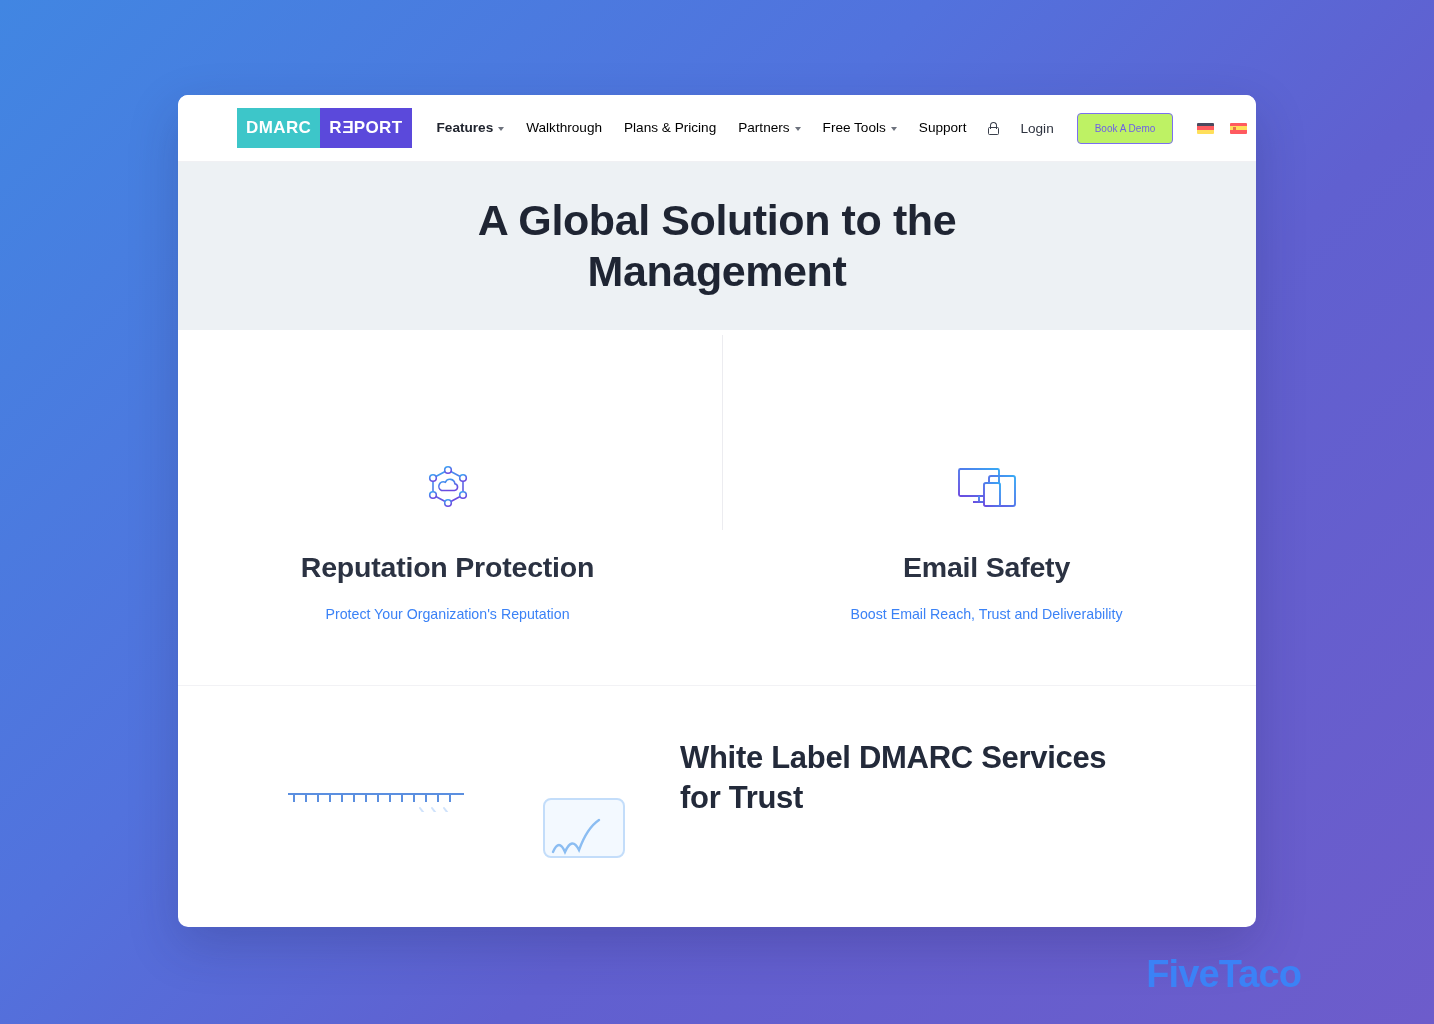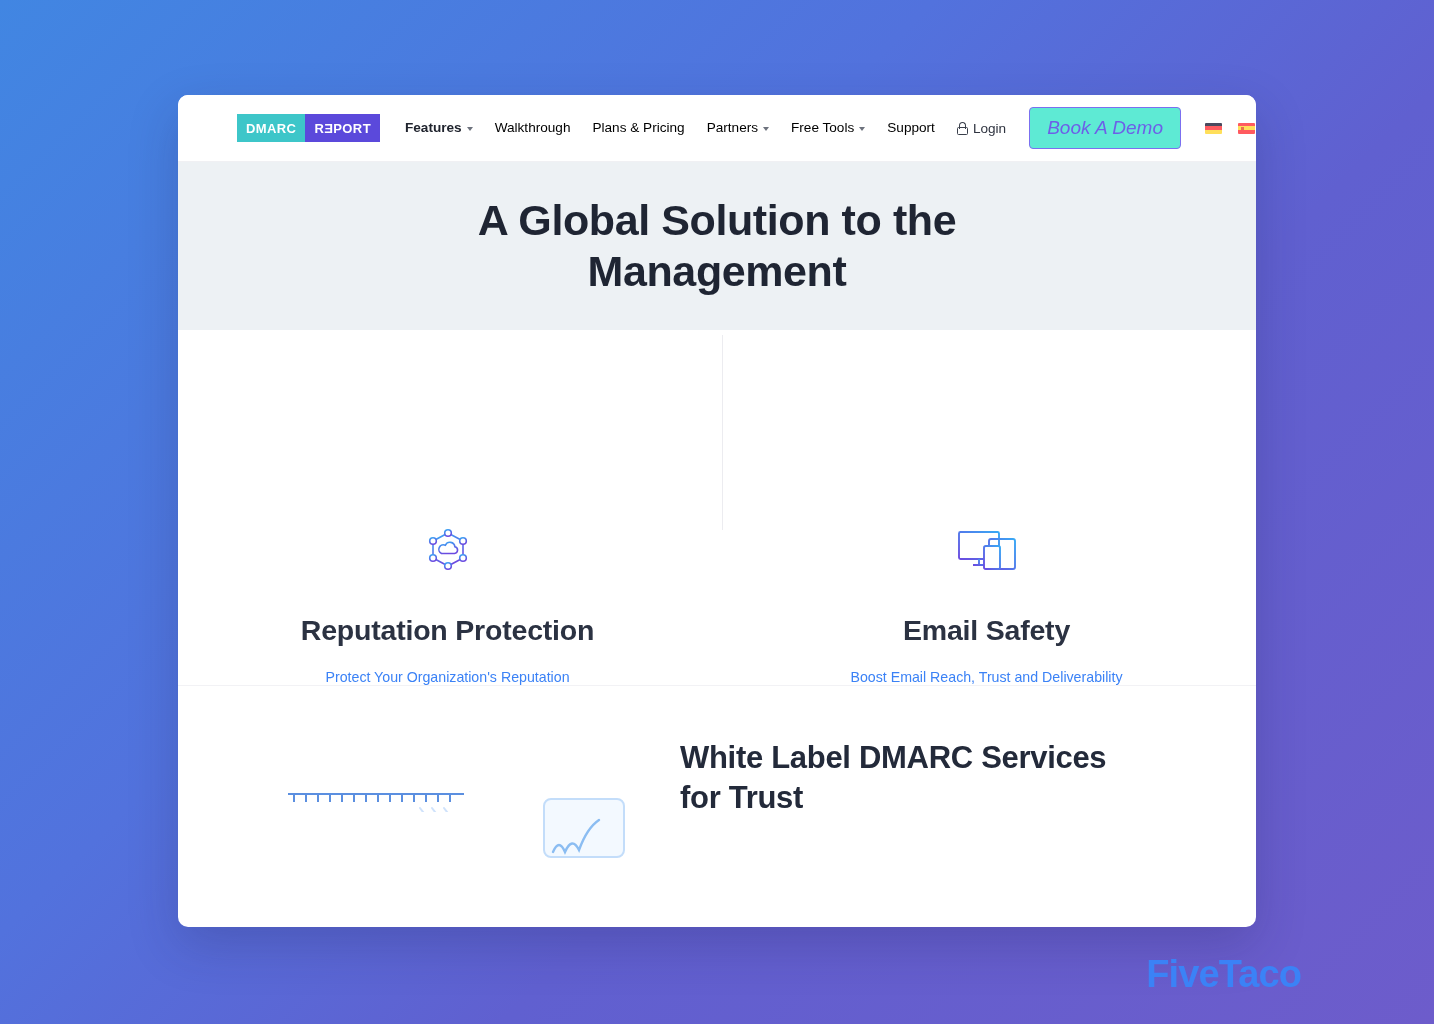--- a/index.html
+++ b/index.html
@@ -22,53 +22,53 @@
 
   
   .navbar{
     height:67px; background:#fff;
     display:flex; align-items:center;
     padding:0 0 0 59px;
     border-bottom:1px solid #f0f0f3;
   }
   .logo{ display:flex; align-items:center; height:28px; margin-right:14px; flex:0 0 auto;}
   .logo-a, .logo-b{
-    color:#fff; font-size:13px; font-weight:bold; letter-spacing:.4px;
-    height:28px; display:flex; align-items:center; padding:8px 9px;
+    color:#fff; font-size:17px; font-weight:bold; letter-spacing:.4px;
+    height:40px; display:flex; align-items:center; padding:8px 9px;
   }
   .logo-a{ background:#3dc6c9; }
   .logo-b{ background:#5b49db; }
   .logo-b .rev{ display:inline-block; transform:scaleX(-1); }
 
   .nav-links{ display:flex; align-items:center; gap:0px; }
   .nav-item{
     font-size:13.6px; color:#000000; padding:0 11px;
     display:flex; align-items:center; gap:5px; white-space:nowrap;
     cursor:pointer; line-height:1;
   }
   .nav-item.bold{ font-weight:bold; color:#20242e; }
   .caret{
     width:0;height:0;border-left:3.4px solid transparent;border-right:3.4px solid transparent;
     border-top:4.2px solid #6d727d; display:inline-block; margin-top:2px;
   }
-  .login-item{ display:flex; align-items:center; gap:5px; padding:0 11px; font-size:13.6px; color:#2f3440; cursor:pointer;}
+  .login-item{ display:flex; align-items:center; gap:21px; padding:0 11px; font-size:13.6px; color:#2f3440; cursor:pointer;}
   .lock-ico{ width:11px;height:13px; position:relative; display:inline-block;}
   .lock-ico .shackle{
     position:absolute; left:2px; top:0; width:7px; height:7px;
     border:1.4px solid #3a3f4b; border-bottom:none;
     border-radius:4px 4px 0 0;
   }
   .lock-ico .body{
     position:absolute; left:0; top:5.5px; width:11px; height:7.5px;
     border:1.4px solid #3a3f4b; border-radius:1.5px;
   }
   .demo-btn{
     margin-left:12px; border:1px solid #7b6ff0; color:#6d5fe8;
-    font-size:19px; border-radius:4px; padding:9px 17px; background:#5eead4;
-    white-space:nowrap; cursor:pointer;font-style:italic;
+    font-size:10px; border-radius:4px; padding:9px 17px; background:#bef264;
+    white-space:nowrap; cursor:pointer;
   }
   .flags{ display:flex; align-items:center; gap:16px; margin-left:24px; }
   .flag{ width:17px; height:11px; border-radius:1px; overflow:hidden; display:flex; flex-direction:column; cursor:pointer;}
   .flag span{ display:block; flex:1 1 auto; }
   .flag-de span:nth-child(1){ background:#4a4a5e; }
   .flag-de span:nth-child(2){ background:#ff5a5f; }
   .flag-de span:nth-child(3){ background:#ffdf5a; }
   .flag-es span:nth-child(1){ background:#ff5a5f; }
   .flag-es span:nth-child(2){ background:#ffdf5a; position:relative; }
   .flag-es span:nth-child(3){ background:#ff5a5f; }
@@ -79,21 +79,21 @@
     height:168px; background:#edf1f4;
     display:flex; align-items:center; justify-content:center;
   }
   .hero h1{
     font-size:43px; font-weight:bold; color:#1f2533; text-align:center;
     line-height:1.19; letter-spacing:-.4px; max-width:620px;
   }
 
   
   .features{
-    position:relative; height:355px; display:flex; align-items:flex-end;
+    position:relative; height:355px; display:flex; align-items:center;
     padding-top:62px; background:#fff;
   }
   .feature{ flex:1 1 0; display:flex; flex-direction:column; align-items:center; }
   .feature-icon{ height:62px; display:flex; align-items:center; justify-content:center; }
   .feature h2{
     font-size:28.5px; font-weight:bold; color:#2b3242; margin-top:33px; letter-spacing:-.2px;
   }
   .feature p{ font-size:14.2px; color:#3b82f6; margin-top:22px; }
   .v-divider{
     position:absolute; left:544px; top:5px; width:1px; height:195px; background:#ececf0;

